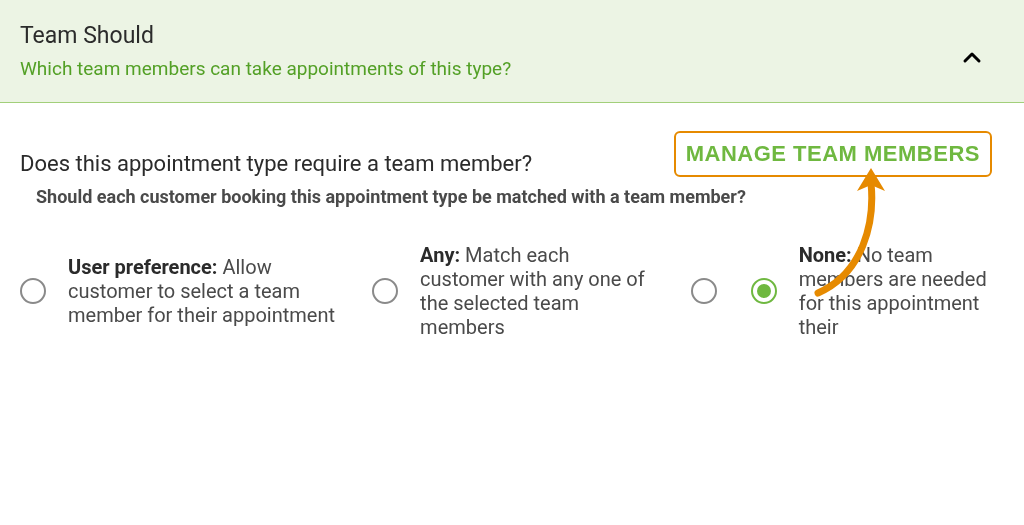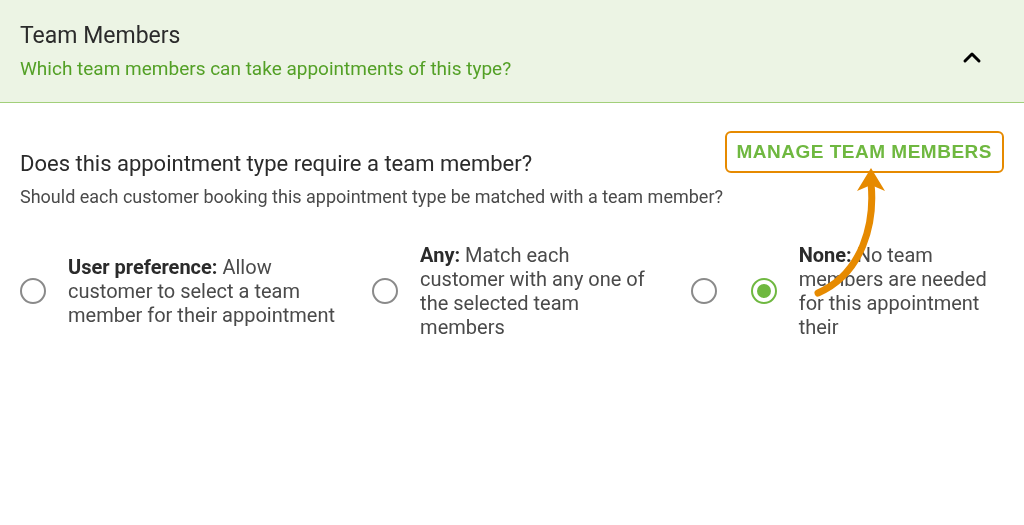--- a/index.html
+++ b/index.html
@@ -43,43 +43,44 @@
       right: 40px;
       top: 46px;
     }
     .content {
       padding: 36px 20px 20px 20px;
       position: relative;
     }
     .manage-button {
       position: absolute;
       top: 28px;
-      right: 20px;
+      right: 32px;
       border: 2px solid #e68a00;
       border-radius: 6px;
       padding: 8px 10px;
       color: #6fb840;
-      font-size: 19px;
+      font-size: 22px;
       font-weight: 600;
       letter-spacing: 0.5px;
       background: #fff;
       cursor: pointer;
     }
     .question-title {
       font-size: 22px;
       color: #2b2b2b;
       font-weight: 400;
       margin-bottom: 10px;
       margin-top: 12px;
     }
     .question-subtitle {
       font-size: 18px;
       color: #4a4a4a;
-      font-weight: 400;
+      font-weight: 700;
       margin-bottom: 36px;
+      margin-left: 16px;
     }
     .radio-group {
       display: flex;
       gap: 34px;
     }
     .radio-option {
       display: flex;
       align-items: center;
       gap: 22px;
       cursor: pointer;
@@ -114,21 +115,21 @@
     .arrow-annotation {
       position: absolute;
       pointer-events: none;
     }
   </style>
 </head>
 <body>
 
 <div class="header">
   <div class="header-text">
-    <div class="header-title">Team Members</div>
+    <div class="header-title">Team Should</div>
     <div class="header-subtitle">Which team members can take appointments of this type?</div>
   </div>
   <span class="chevron">
     <svg width="24" height="24" viewBox="0 0 24 24" fill="none">
       <path d="M5 15 L12 8 L19 15" stroke="#000" stroke-width="3" stroke-linecap="round" stroke-linejoin="round"></path>
     </svg>
   </span>
 </div>
 
 <div class="content">

